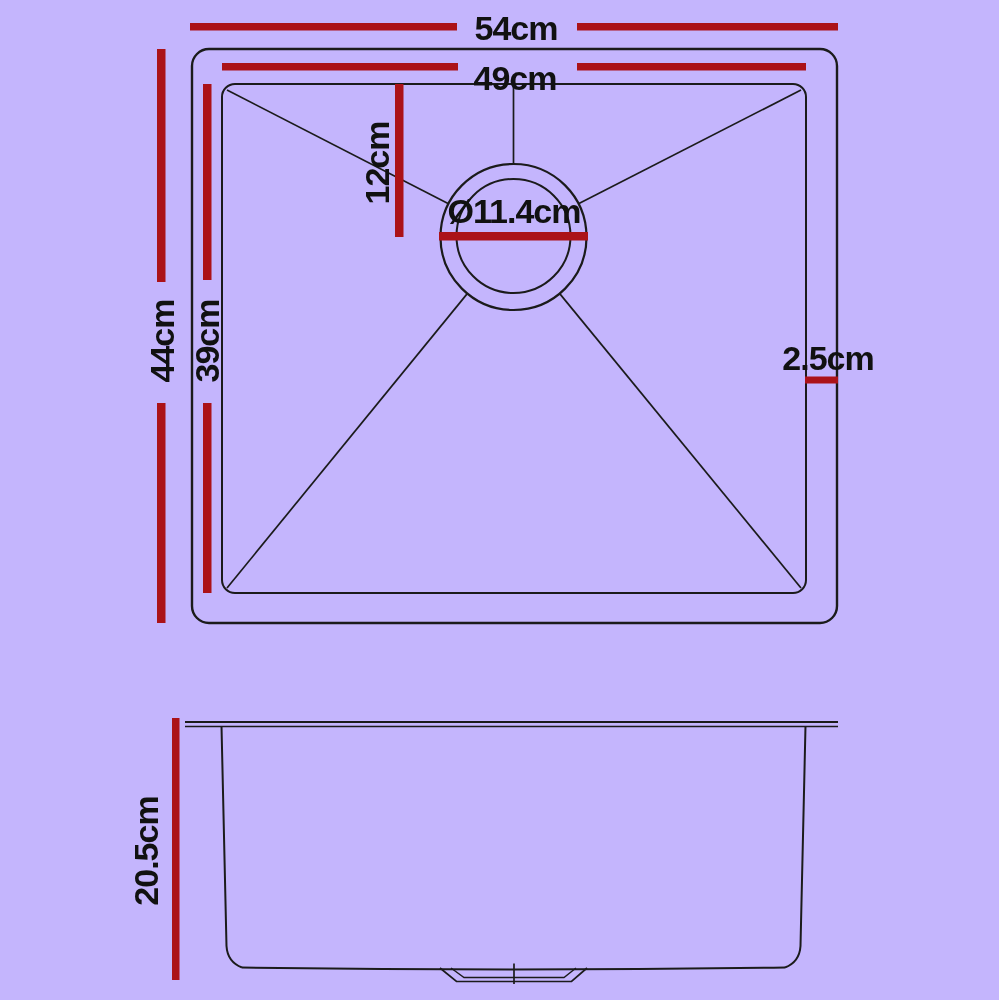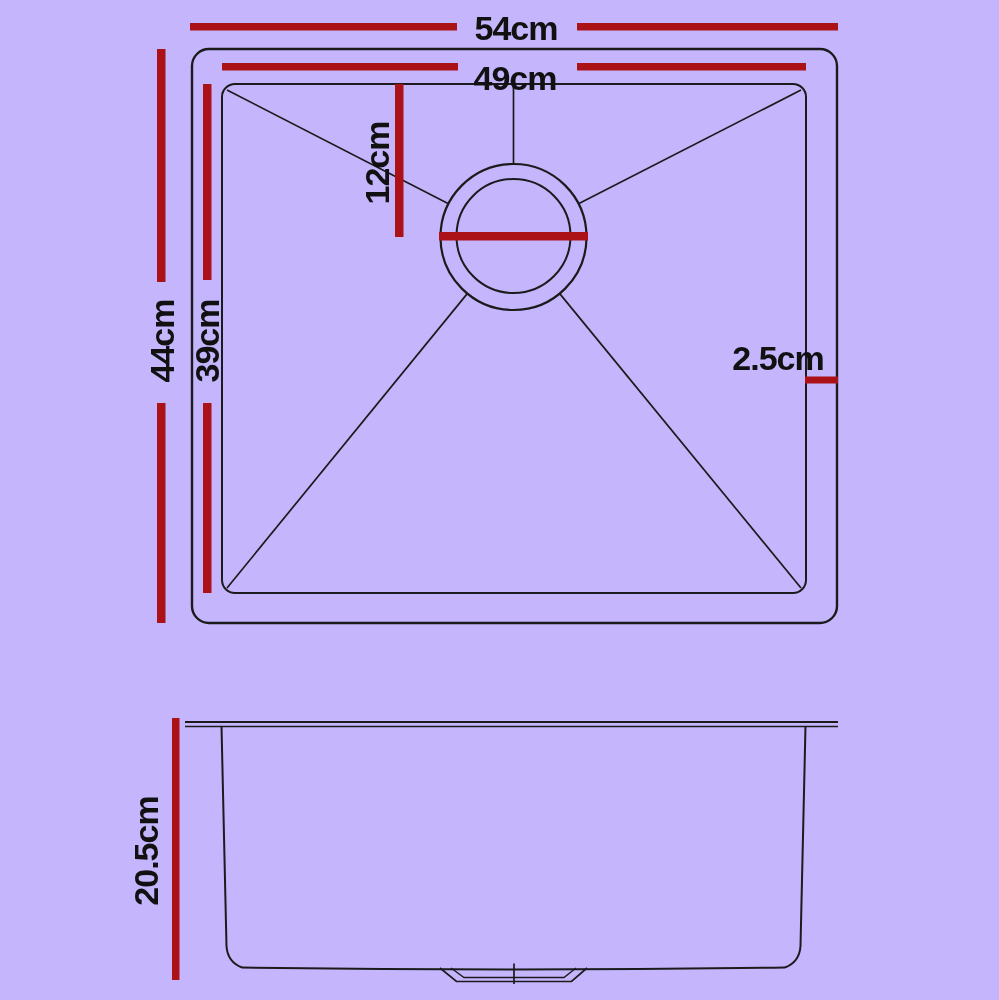--- a/index.html
+++ b/index.html
@@ -103,18 +103,19 @@
   <span class="dim" style="left:516px; top:28px;">54cm</span>
 
   <span class="dim" style="left:515px; top:70px;margin-top:8px;">49cm</span>
 
   <span class="dim rot" style="left:162px; top:341px;">44cm</span>
 
   <span class="dim rot" style="left:207px; top:341px;">39cm</span>
 
   <span class="dim rot" style="left:377px; top:163px;">12cm</span>
 
+  <span class="dim" style="left:514px; top:211px;">Ø11.4cm</span>
 
-  <span class="dim" style="left:778px; top:358px;">2.5cm</span>
+  <span class="dim" style="left:828px; top:358px;">2.5cm</span>
 
   <span class="dim rot" style="left:146px; top:851px;">20.5cm</span>
 
 </div>
 
 </body></html>

